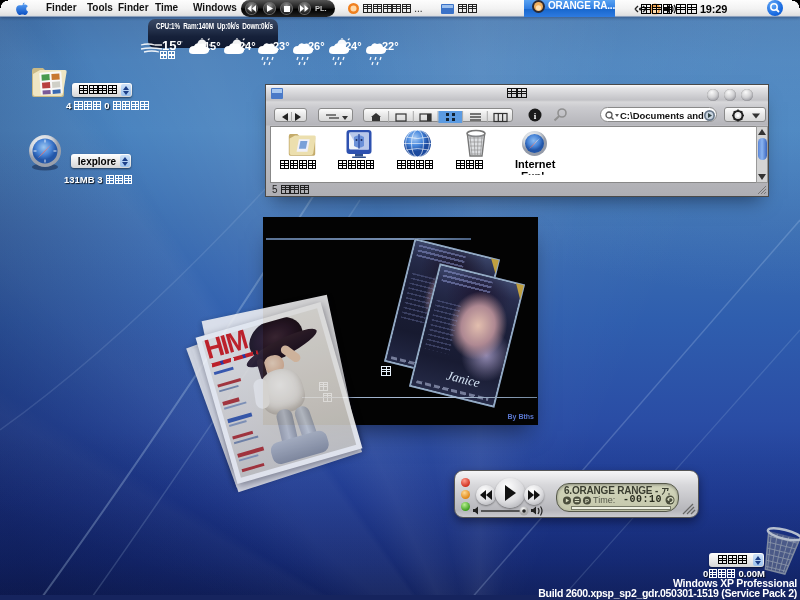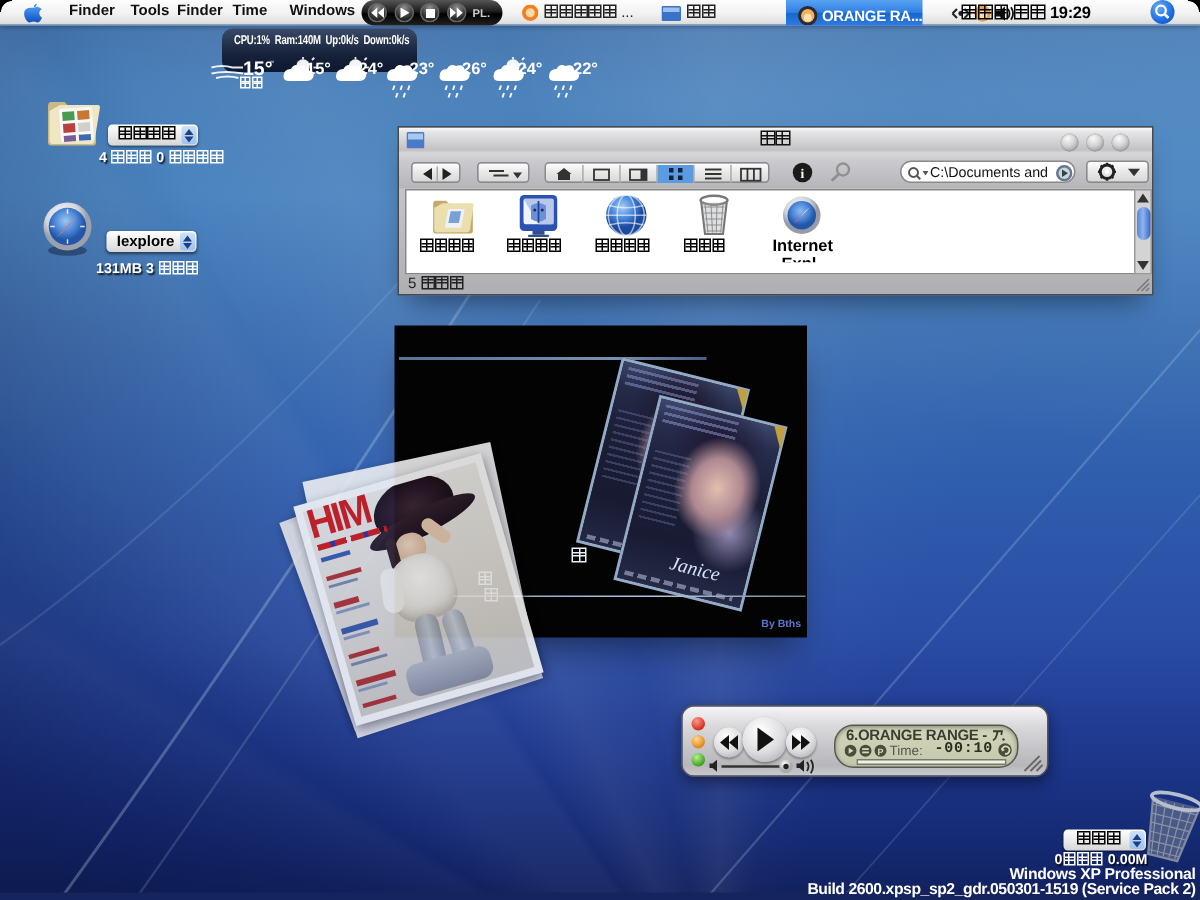--- a/index.html
+++ b/index.html
@@ -30,21 +30,21 @@
 #menubar .cornerL{left:0;transform:scaleX(-1)}
 #menubar .cornerR{right:0}
 .mitem{position:absolute;top:2px}
 #capsule{position:absolute;left:241px;top:0px;width:94px;height:17px;border-radius:9px;
 background:linear-gradient(180deg,#555,#1c1c1c 45%,#000 55%,#222);display:flex;align-items:center;padding-left:4px}
 .mcirc{width:13px;height:13px;border-radius:50%;background:radial-gradient(circle at 50% 25%,#909090,#333 55%,#0a0a0a 90%);box-shadow:inset 0 0 0 1px #666;
 margin-right:4.5px;color:#fff;font-size:7px;line-height:13px;text-align:center;font-weight:bold}
 #tbar1{position:absolute;left:363px;top:3px;font-size:10px;color:#222;font-weight:normal}
 #tbar2{position:absolute;left:458px;top:3px;font-size:10px;color:#222;font-weight:normal}
 #orbtn{position:absolute;left:524px;top:0;width:91px;height:17px;white-space:nowrap;overflow:hidden;
-background:linear-gradient(180deg,#58a2f2,#2f7de2 50%,#1766cd 52%,#2e7be0);display:flex;align-items:flex-end}
+background:linear-gradient(180deg,#58a2f2,#2f7de2 50%,#1766cd 52%,#2e7be0);display:flex;align-items:flex-start}
 #tray{position:absolute;left:634px;top:1px;height:15px;display:flex;align-items:center}
 #clock{position:absolute;left:641px;top:3px;font-size:11px;font-weight:bold;color:#000;letter-spacing:-0.2px}
 #spot{position:absolute;left:767px;top:0px;width:16px;height:16px;border-radius:50%;
 background:radial-gradient(circle at 35% 30%,#66aaf6,#1668e0 65%,#0b4cb8)}
 #cpubar{position:absolute;left:148px;top:19px;width:130px;height:29px;border-radius:7px;
 background:linear-gradient(180deg,#3a4a66,#16213a 60%,#0e1830);color:#fff;font-size:8.5px;font-weight:bold;
 line-height:15px;text-align:center;padding-left:8px;letter-spacing:-0.2px;white-space:nowrap}
 
 #weather{position:absolute;left:138px;top:38px;width:280px;height:28px;color:#fff}
 
@@ -359,21 +359,21 @@
  <svg style="position:absolute;left:286px;top:22px" width="16" height="16">
       <circle cx="10" cy="6" r="4" fill="none" stroke="#909090" stroke-width="1.6"></circle>
       <line x1="7.2" y1="9" x2="2.5" y2="13.5" stroke="#909090" stroke-width="2"></line>
     </svg>
  <div style="position:absolute;left:334px;top:22px;width:117px;height:15px;border:1px solid #8a8a8a;border-radius:8px;background:#fff">
   <svg style="position:absolute;left:3px;top:2px" width="16" height="11">
         <circle cx="5" cy="5" r="3" fill="none" stroke="#555" stroke-width="1.3"></circle>
         <line x1="7.2" y1="7.2" x2="9.5" y2="9.5" stroke="#555" stroke-width="1.4"></line>
         <path d="M11 4 L15 4 L13 7 Z" fill="#555"></path>
       </svg>
-  <span style="position:absolute;left:19px;top:1.5px;font-size:9.5px;font-weight:normal;color:#111;white-space:nowrap">C:\Documents and</span>
+  <span style="position:absolute;left:19px;top:1.5px;font-size:9.5px;font-weight:bold;color:#111;white-space:nowrap">C:\Documents and</span>
   <svg style="position:absolute;right:1px;top:1.5px" width="11" height="11">
         <circle cx="5.5" cy="5.5" r="5.5" fill="#68788a"></circle>
         <circle cx="5.5" cy="5.5" r="3.8" fill="#c8d4e0"></circle>
         <path d="M4 3 L8 5.5 L4 8 Z" fill="#344"></path>
       </svg>
  </div>
  <div class="tbtn" style="left:458px;top:22px;width:42px;height:15px">
   <svg width="42" height="13">
         <g transform="translate(13,6.5)">
           <circle r="4.5" fill="none" stroke="#222" stroke-width="2"></circle>

